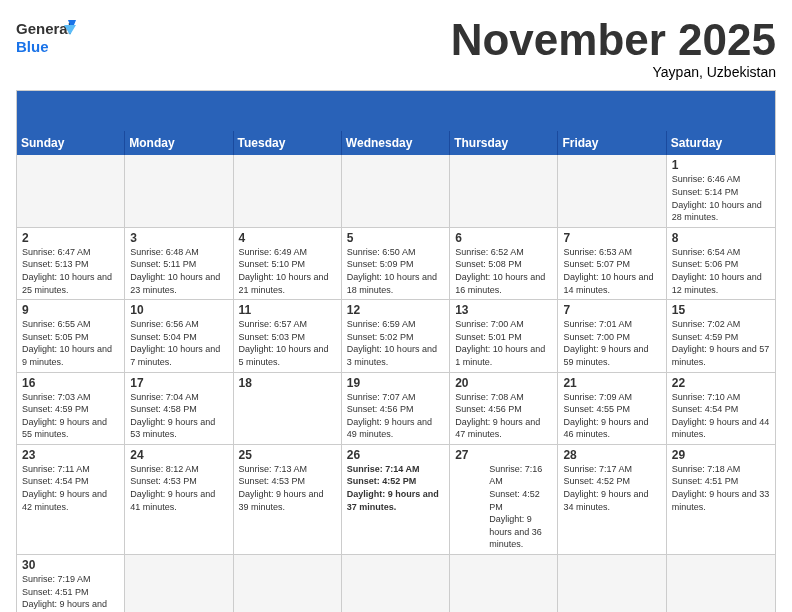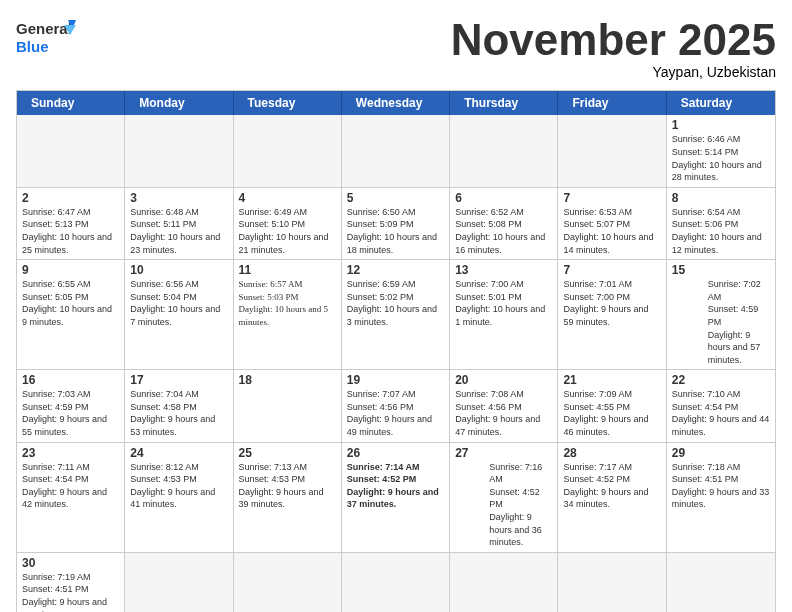--- a/index.html
+++ b/index.html
@@ -49,23 +49,24 @@
     }
     .day-headers {
       display: grid;
       grid-template-columns: repeat(7, 1fr);
       background: #2962b8;
     }
     .day-header {
       color: white;
       font-size: 12px;
       font-weight: bold;
-      padding: 5px 14px;
+      padding: 5px 4px;
       text-align: left;
       border-right: 1px solid #1a4a9e;
+      margin-top: 40px;
     }
     .day-header:last-child { border-right: none; }
     .calendar-body {
       flex: 1;
       display: flex;
       flex-direction: column;
     }
     .week-row {
       display: grid;
       grid-template-columns: repeat(7, 1fr);
@@ -192,21 +193,21 @@
 Daylight: 10 hours and 9 minutes.</div>
           </div>
           <div class="day-cell">
             <span class="day-num">10</span>
             <div class="day-info" style="white-space: pre-line;">Sunrise: 6:56 AM
 Sunset: 5:04 PM
 Daylight: 10 hours and 7 minutes.</div>
           </div>
           <div class="day-cell">
             <span class="day-num">11</span>
-            <div class="day-info" style="white-space: pre-line; font-family: Liberation Serif, serif;">Sunrise: 6:57 AM
+            <div class="day-info" style="white-space: pre-line;">Sunrise: 6:57 AM
 Sunset: 5:03 PM
 Daylight: 10 hours and 5 minutes.</div>
           </div>
           <div class="day-cell">
             <span class="day-num">12</span>
             <div class="day-info" style="white-space: pre-line;">Sunrise: 6:59 AM
 Sunset: 5:02 PM
 Daylight: 10 hours and 3 minutes.</div>
           </div>
           <div class="day-cell">
@@ -216,21 +217,21 @@
 Daylight: 10 hours and 1 minute.</div>
           </div>
           <div class="day-cell">
             <span class="day-num">7</span>
             <div class="day-info" style="white-space: pre-line;">Sunrise: 7:01 AM
 Sunset: 7:00 PM
 Daylight: 9 hours and 59 minutes.</div>
           </div>
           <div class="day-cell">
             <span class="day-num">15</span>
-            <div class="day-info" style="white-space: pre-line; margin-left: 36px;">Sunrise: 7:02 AM
+            <div class="day-info" style="white-space: pre-line;">Sunrise: 7:02 AM
 Sunset: 4:59 PM
 Daylight: 9 hours and 57 minutes.</div>
           </div>
         </div>
         <div class="week-row">
           <div class="day-cell">
             <span class="day-num">16</span>
             <div class="day-info" style="white-space: pre-line;">Sunrise: 7:03 AM
 Sunset: 4:59 PM
 Daylight: 9 hours and 55 minutes.</div>

